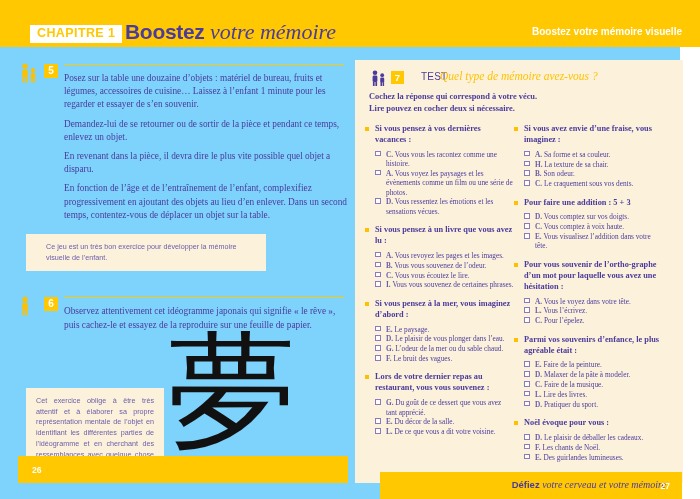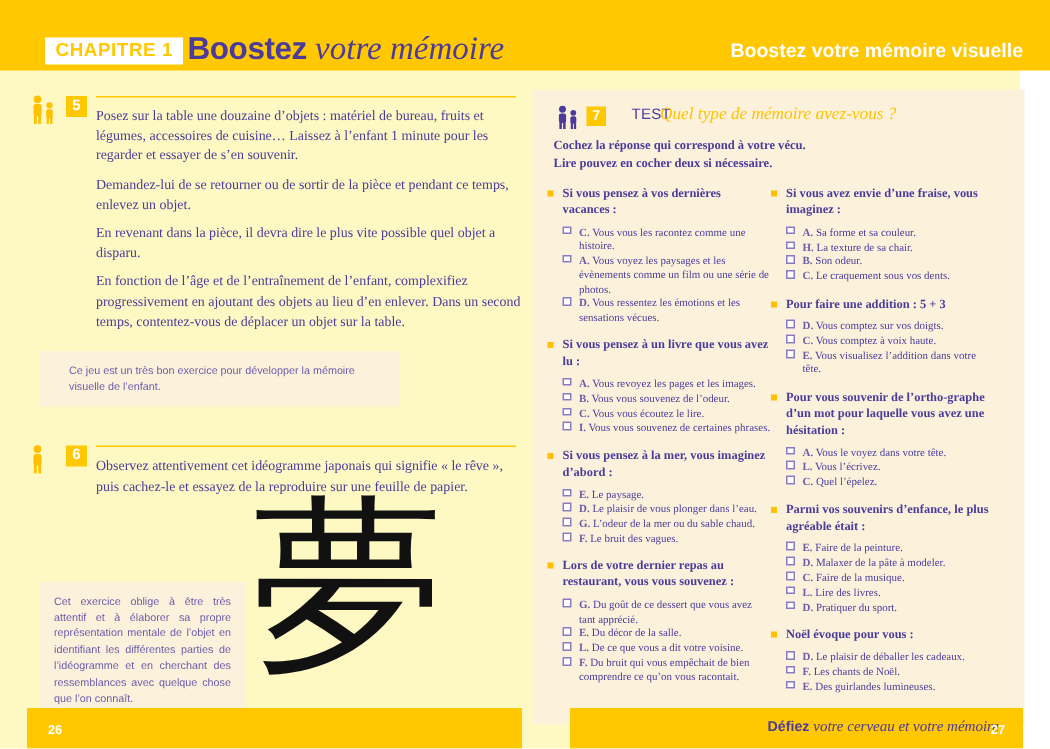--- a/index.html
+++ b/index.html
@@ -3,21 +3,21 @@
 <meta charset="utf-8">
 <style>
   * { box-sizing: border-box; }
   html, body {
     margin: 0; padding: 0;
     width: 700px; height: 499px;
     background: #ffffff;
     font-family: "Liberation Serif", serif;
     overflow: hidden;
   }
-  .page { position: relative; width: 680px; height: 499px; background: #fef9c3; }
+  .page { position: relative; width: 680px; height: 499px; background: #7dd3fc; }
 
   
   .header {
     position: absolute; left: 0; top: 0; width: 700px; height: 47px;
     background: #FFC800;
   }
   .chapter-badge {
     position: absolute; left: 30px; top: 25px;
     background: #ffffff; color: #FFC800;
     font-family: "Liberation Sans", sans-serif;
@@ -33,21 +33,21 @@
     font-family: "Liberation Sans", sans-serif;
     font-weight: bold; font-size: 21px; letter-spacing: -.3px;
   }
   .header-title .ital {
     font-family: "Liberation Serif", serif; font-style: italic;
     font-size: 22px;
   }
   .header-right {
     position: absolute; right: 18px; top: 26px;
     color: #ffffff; font-family: "Liberation Sans", sans-serif;
-    font-weight: bold; font-size: 13px; white-space: nowrap;
+    font-weight: bold; font-size: 10px; white-space: nowrap;
   }
 
   
   .col-left  { position: absolute; left: 18px;  top: 60px; width: 330px; }
   .col-right { position: absolute; left: 355px; top: 60px; width: 328px; }
 
   
   .ex { position: relative; }
   .ex-rule {
     position: absolute; left: 46px; right: 4px; top: 4px;
@@ -137,21 +137,21 @@
   }
   .opt .box {
     position: absolute; left: 0; top: 1px;
     width: 5.5px; height: 5.5px; border: 1px solid #8A7BBF; background: #fff;
   }
   .opt .ltr { font-weight: bold; color: #6B5CA8; }
   .opt .txt { color: #4B3B9B; }
 
   
   .footer-left {
-    position: absolute; left: 18px; bottom: 0; width: 330px; height: 27px;
+    position: absolute; left: 18px; bottom: 16px; width: 330px; height: 27px;
     background: #FFC800;
     text-decoration: underline;
   }
   .footer-right {
     position: absolute; left: 380px; bottom: 0; width: 302px; height: 27px;
     background: #FFC800;
   }
   .pg-left {
     position: absolute; left: 14px; top: 9px;
     color: #ffffff; font-family: "Liberation Sans", sans-serif;
@@ -310,21 +310,20 @@
 
           <div class="q-block">
             <div class="q-title">
               <span class="q-bullet"></span>
               <span>Lors de votre dernier repas au restaurant, vous vous souvenez :</span>
             </div>
             <div class="q-opts">
               <div class="opt"><span class="box"></span><span class="ltr">G.</span> <span class="txt">Du goût de ce dessert que vous avez tant apprécié.</span></div>
               <div class="opt"><span class="box"></span><span class="ltr">E.</span> <span class="txt">Du décor de la salle.</span></div>
               <div class="opt"><span class="box"></span><span class="ltr">L.</span> <span class="txt">De ce que vous a dit votre voisine.</span></div>
-              <div class="opt"><span class="box"></span><span class="ltr">F.</span> <span class="txt">Du bruit qui vous empêchait de bien comprendre ce qu’on vous racontait.</span></div>
             </div>
           </div>
 
         </div>
 
         <div class="test-col">
 
           <div class="q-block">
             <div class="q-title">
               <span class="q-bullet"></span>
@@ -351,21 +350,21 @@
           </div>
 
           <div class="q-block">
             <div class="q-title">
               <span class="q-bullet"></span>
               <span>Pour vous souvenir de l’ortho-graphe d’un mot pour laquelle vous avez une hésitation :</span>
             </div>
             <div class="q-opts">
               <div class="opt"><span class="box"></span><span class="ltr">A.</span> <span class="txt">Vous le voyez dans votre tête.</span></div>
               <div class="opt"><span class="box"></span><span class="ltr">L.</span> <span class="txt">Vous l’écrivez.</span></div>
-              <div class="opt"><span class="box"></span><span class="ltr">C.</span> <span class="txt">Quel l’épelez.</span></div>
+              <div class="opt"><span class="box"></span><span class="ltr">C.</span> <span class="txt">Pour l’épelez.</span></div>
             </div>
           </div>
 
           <div class="q-block">
             <div class="q-title">
               <span class="q-bullet"></span>
               <span>Parmi vos souvenirs d’enfance, le plus agréable était :</span>
             </div>
             <div class="q-opts">
               <div class="opt"><span class="box"></span><span class="ltr">E.</span> <span class="txt">Faire de la peinture.</span></div>

